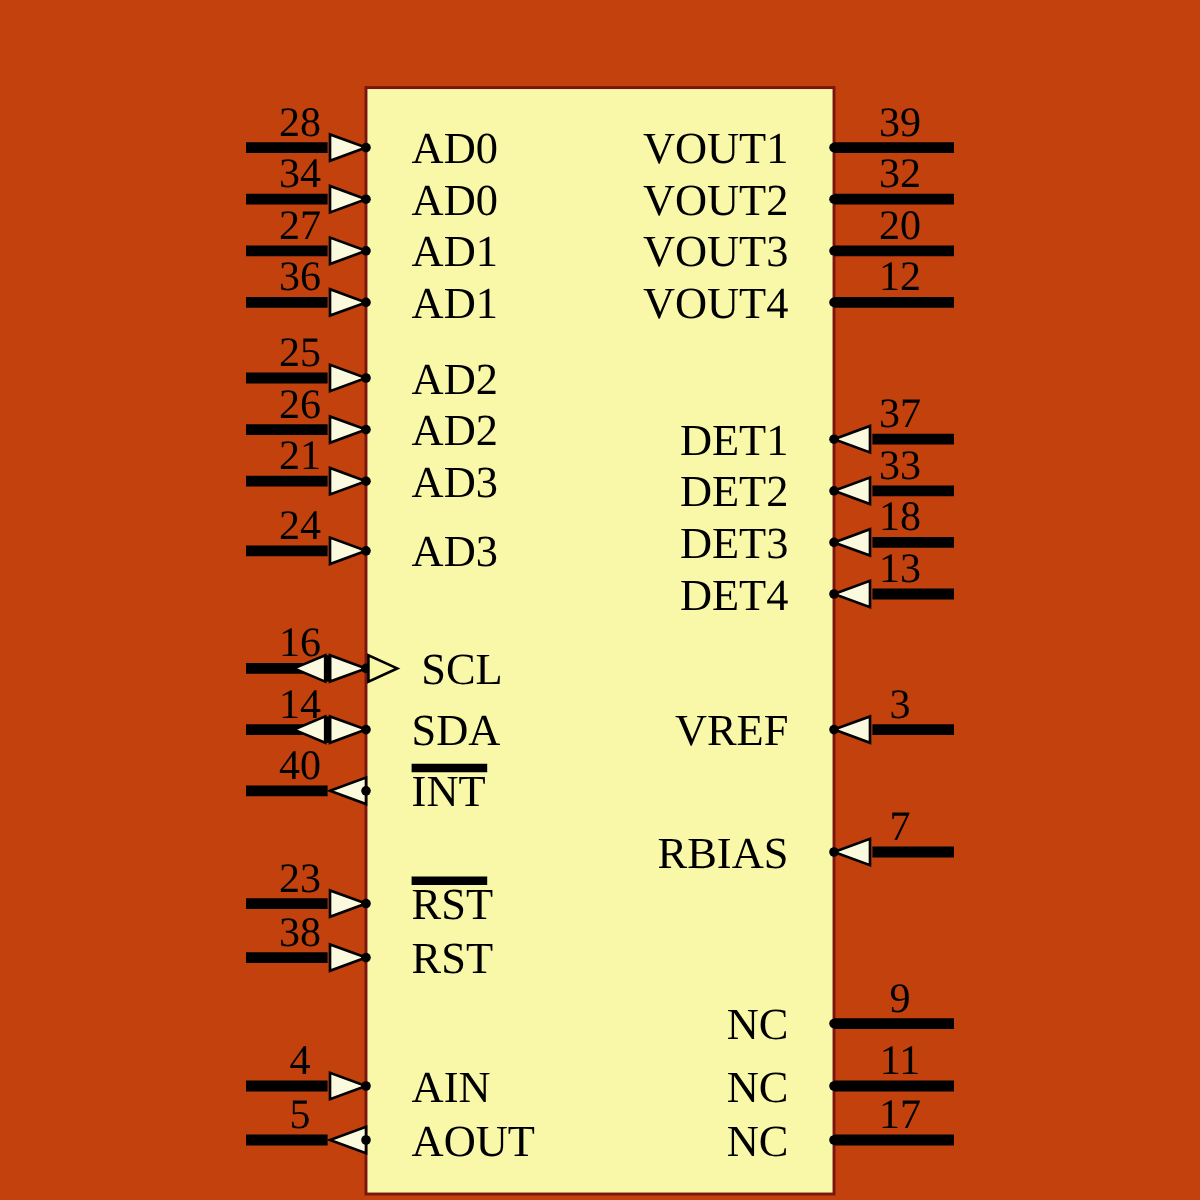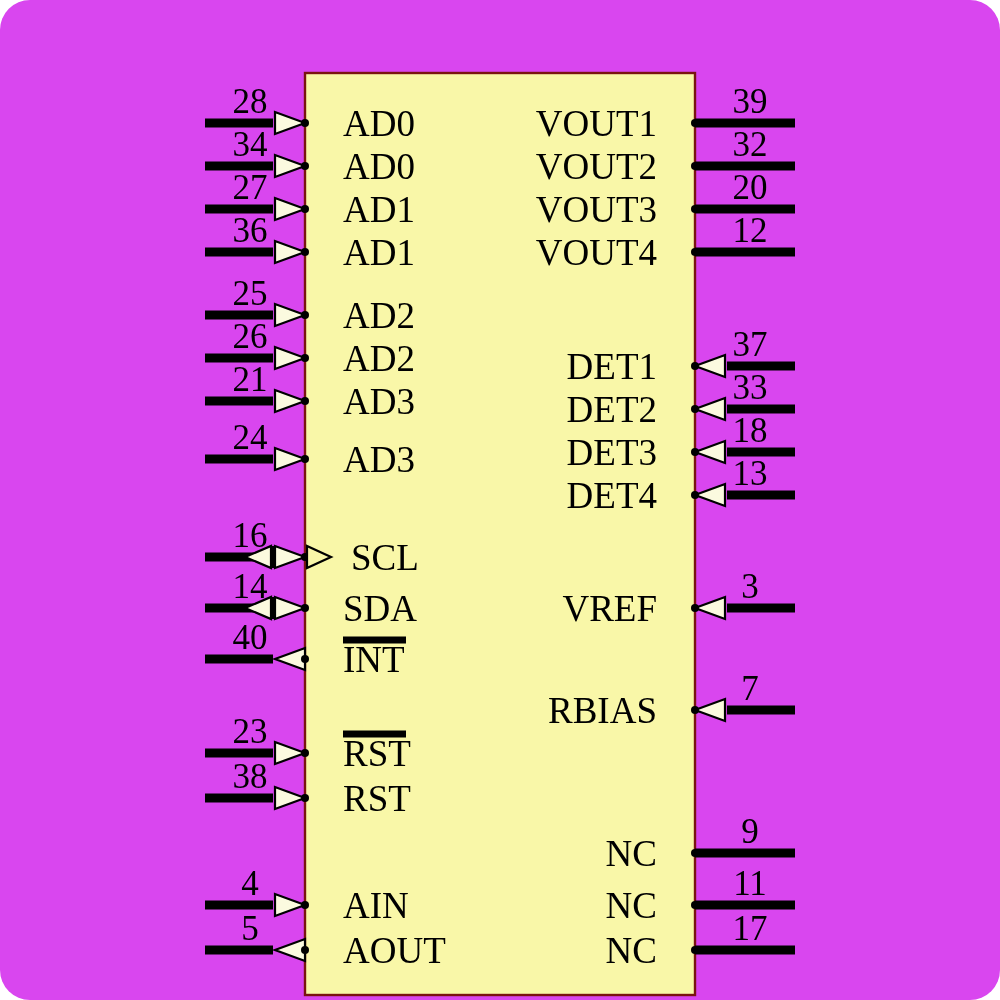--- a/index.html
+++ b/index.html
@@ -11,22 +11,21 @@
   body {
     width: 1000px;
     height: 1000px;
     overflow: hidden;
     font-family: "Liberation Serif", "DejaVu Serif", serif;
   }
   #stage {
     position: relative;
     width: 1000px;
     height: 1000px;
-    background: #d946ef;
-    border-radius: 30px;
+    background: #c2410c;
   }
   #diagram-svg {
     position: absolute;
     left: 0;
     top: 0;
     width: 1000px;
     height: 1000px;
     display: block;
   }
   text {

